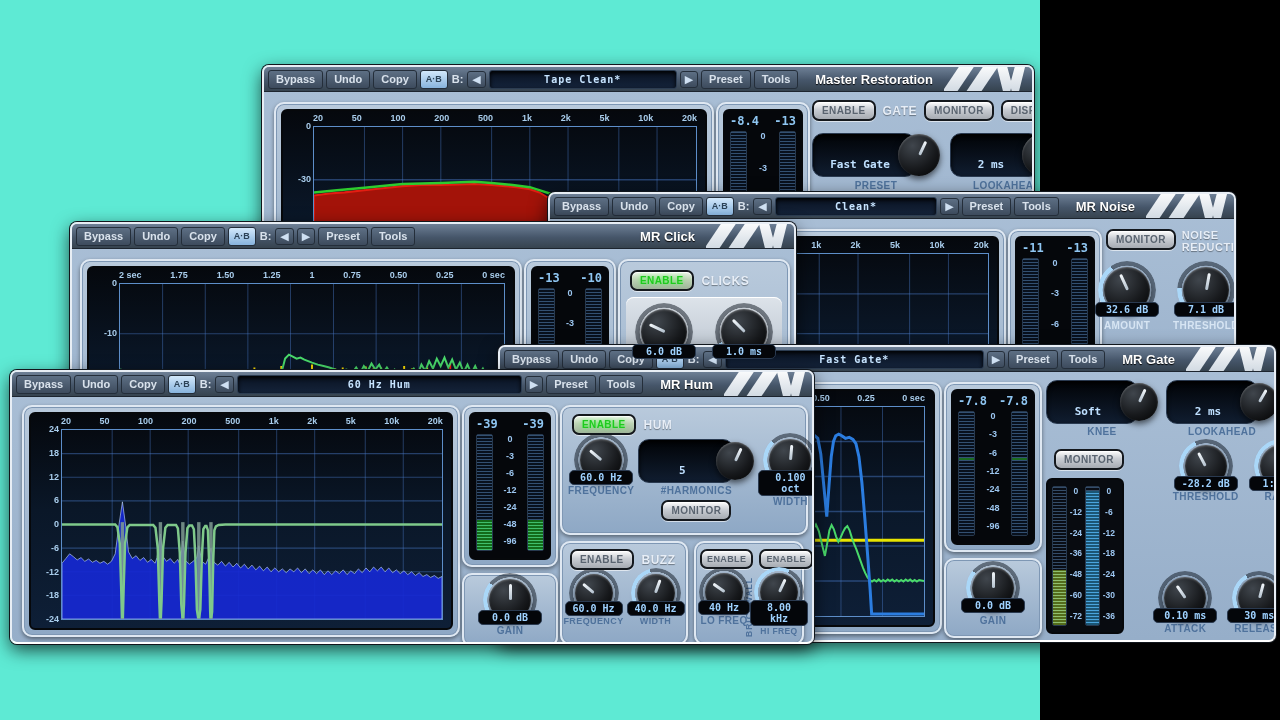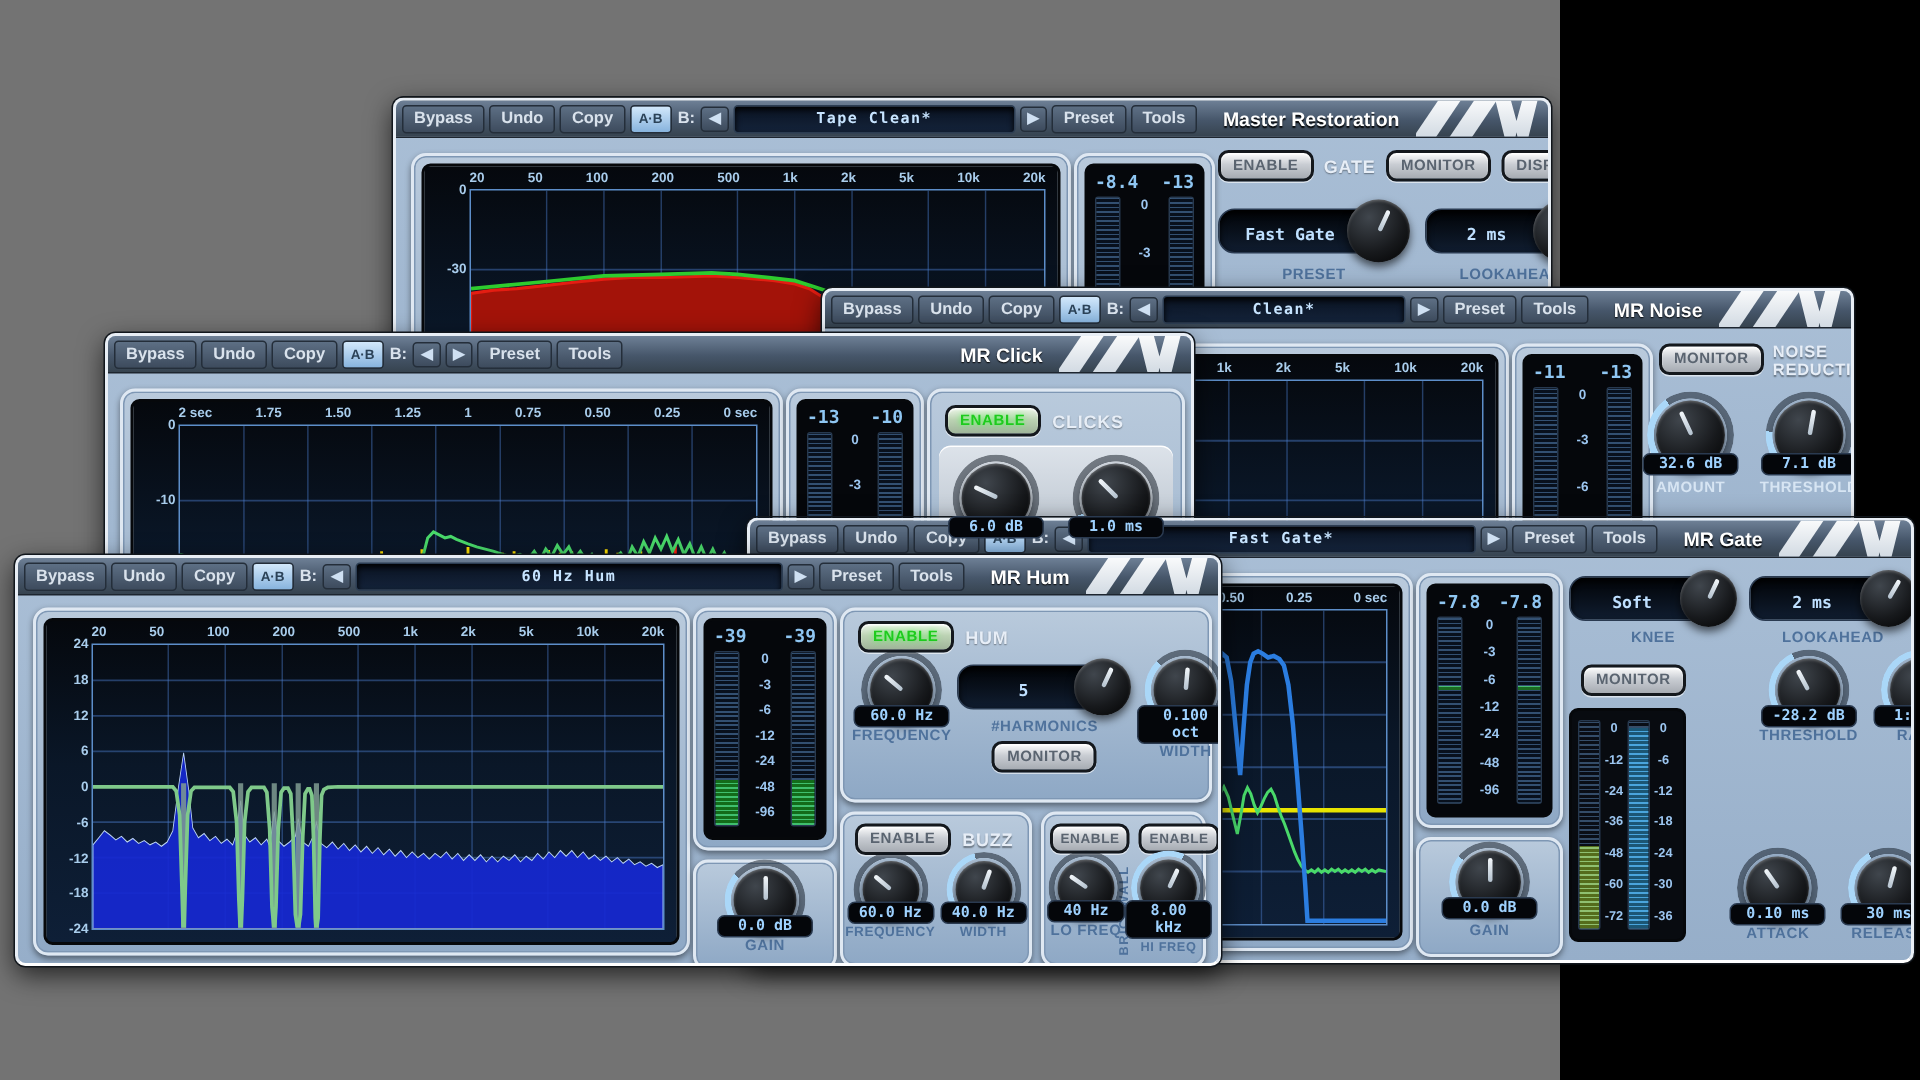--- a/index.html
+++ b/index.html
@@ -1,17 +1,17 @@
 <!DOCTYPE html>
 <html><head>
 <meta charset="utf-8">
 <style>
   html,body{margin:0;padding:0;background:#000;width:1280px;height:720px;overflow:hidden;
     font-family:"Liberation Sans",sans-serif;-webkit-font-smoothing:antialiased;}
-  .stage{position:relative;width:1040px;height:720px;background:#737373;}
+  .stage{position:relative;width:1040px;height:720px;background:#5eead4;}
 
   
   .win{position:absolute;border-radius:7px;background:linear-gradient(#aabfd6,#96aec9);
     border:2px solid #e8eef5;border-bottom-color:#fff;box-shadow:0 0 0 1px #11161c,0 6px 18px rgba(0,0,0,.7);
     overflow:hidden;}
   .tbar{height:24px;background:linear-gradient(#6e8096,#46566a 55%,#36434f);display:flex;align-items:center;
     padding:0 4px;gap:3px;border-bottom:1px solid #1d252f;}
   .tbtn{background:linear-gradient(#5d6f84,#3d4b5d);border:1px solid #242e3a;border-radius:3px;
     color:#d9e2ec;font-weight:bold;font-size:11px;padding:2px 7px;line-height:13px;white-space:nowrap;}
   .tbtn.ab{background:linear-gradient(#d2e8fb,#87b3dd);color:#2b4257;font-size:9px;padding:2px 5px;}
@@ -82,21 +82,21 @@
   .arc{position:absolute;inset:-6px;border-radius:50%;
     background:conic-gradient(from 215deg,#aad7f8 0 var(--a2,120deg),rgba(12,20,30,.5) var(--a2,120deg) 290deg,transparent 290deg);
     -webkit-mask:radial-gradient(circle,transparent 59%,#000 60%);mask:radial-gradient(circle,transparent 59%,#000 60%);}
   .ptr{position:absolute;left:calc(50% - 1.5px);bottom:50%;width:3px;height:36%;
     background:linear-gradient(#f4f8fb,#b3c1ce);border-radius:2px;transform-origin:50% 100%;
     transform:rotate(var(--rot,0deg));}
   .kwrap{display:flex;flex-direction:column;align-items:center;}
   .kval{position:relative;z-index:2;margin-top:-11px;background:#04060a;border:1px solid #2a3a50;border-radius:5px;
     color:#9fd2ff;font:bold 10px "DejaVu Sans Mono",monospace;padding:1px 5px;min-width:52px;text-align:center;}
   .combo{display:flex;align-items:center;}
-  .combo .lcdbox{z-index:1;padding:4px 16px 0 8px;margin-right:-18px;}
+  .combo .lcdbox{z-index:1;padding:18px 16px 0 8px;margin-right:-18px;}
   .combo .knob{z-index:2;}
   .ctrlarea{background:linear-gradient(#dde3ea,#b6c0cb);border-radius:8px;box-shadow:inset 0 1px 0 #fff;}
   .row{display:flex;align-items:center;}
   .vtext{writing-mode:vertical-rl;transform:rotate(180deg);color:#4f729c;font-weight:bold;font-size:10px;letter-spacing:1px;}
 </style>
 </head>
 <body>
 
 <div class="stage">
 

